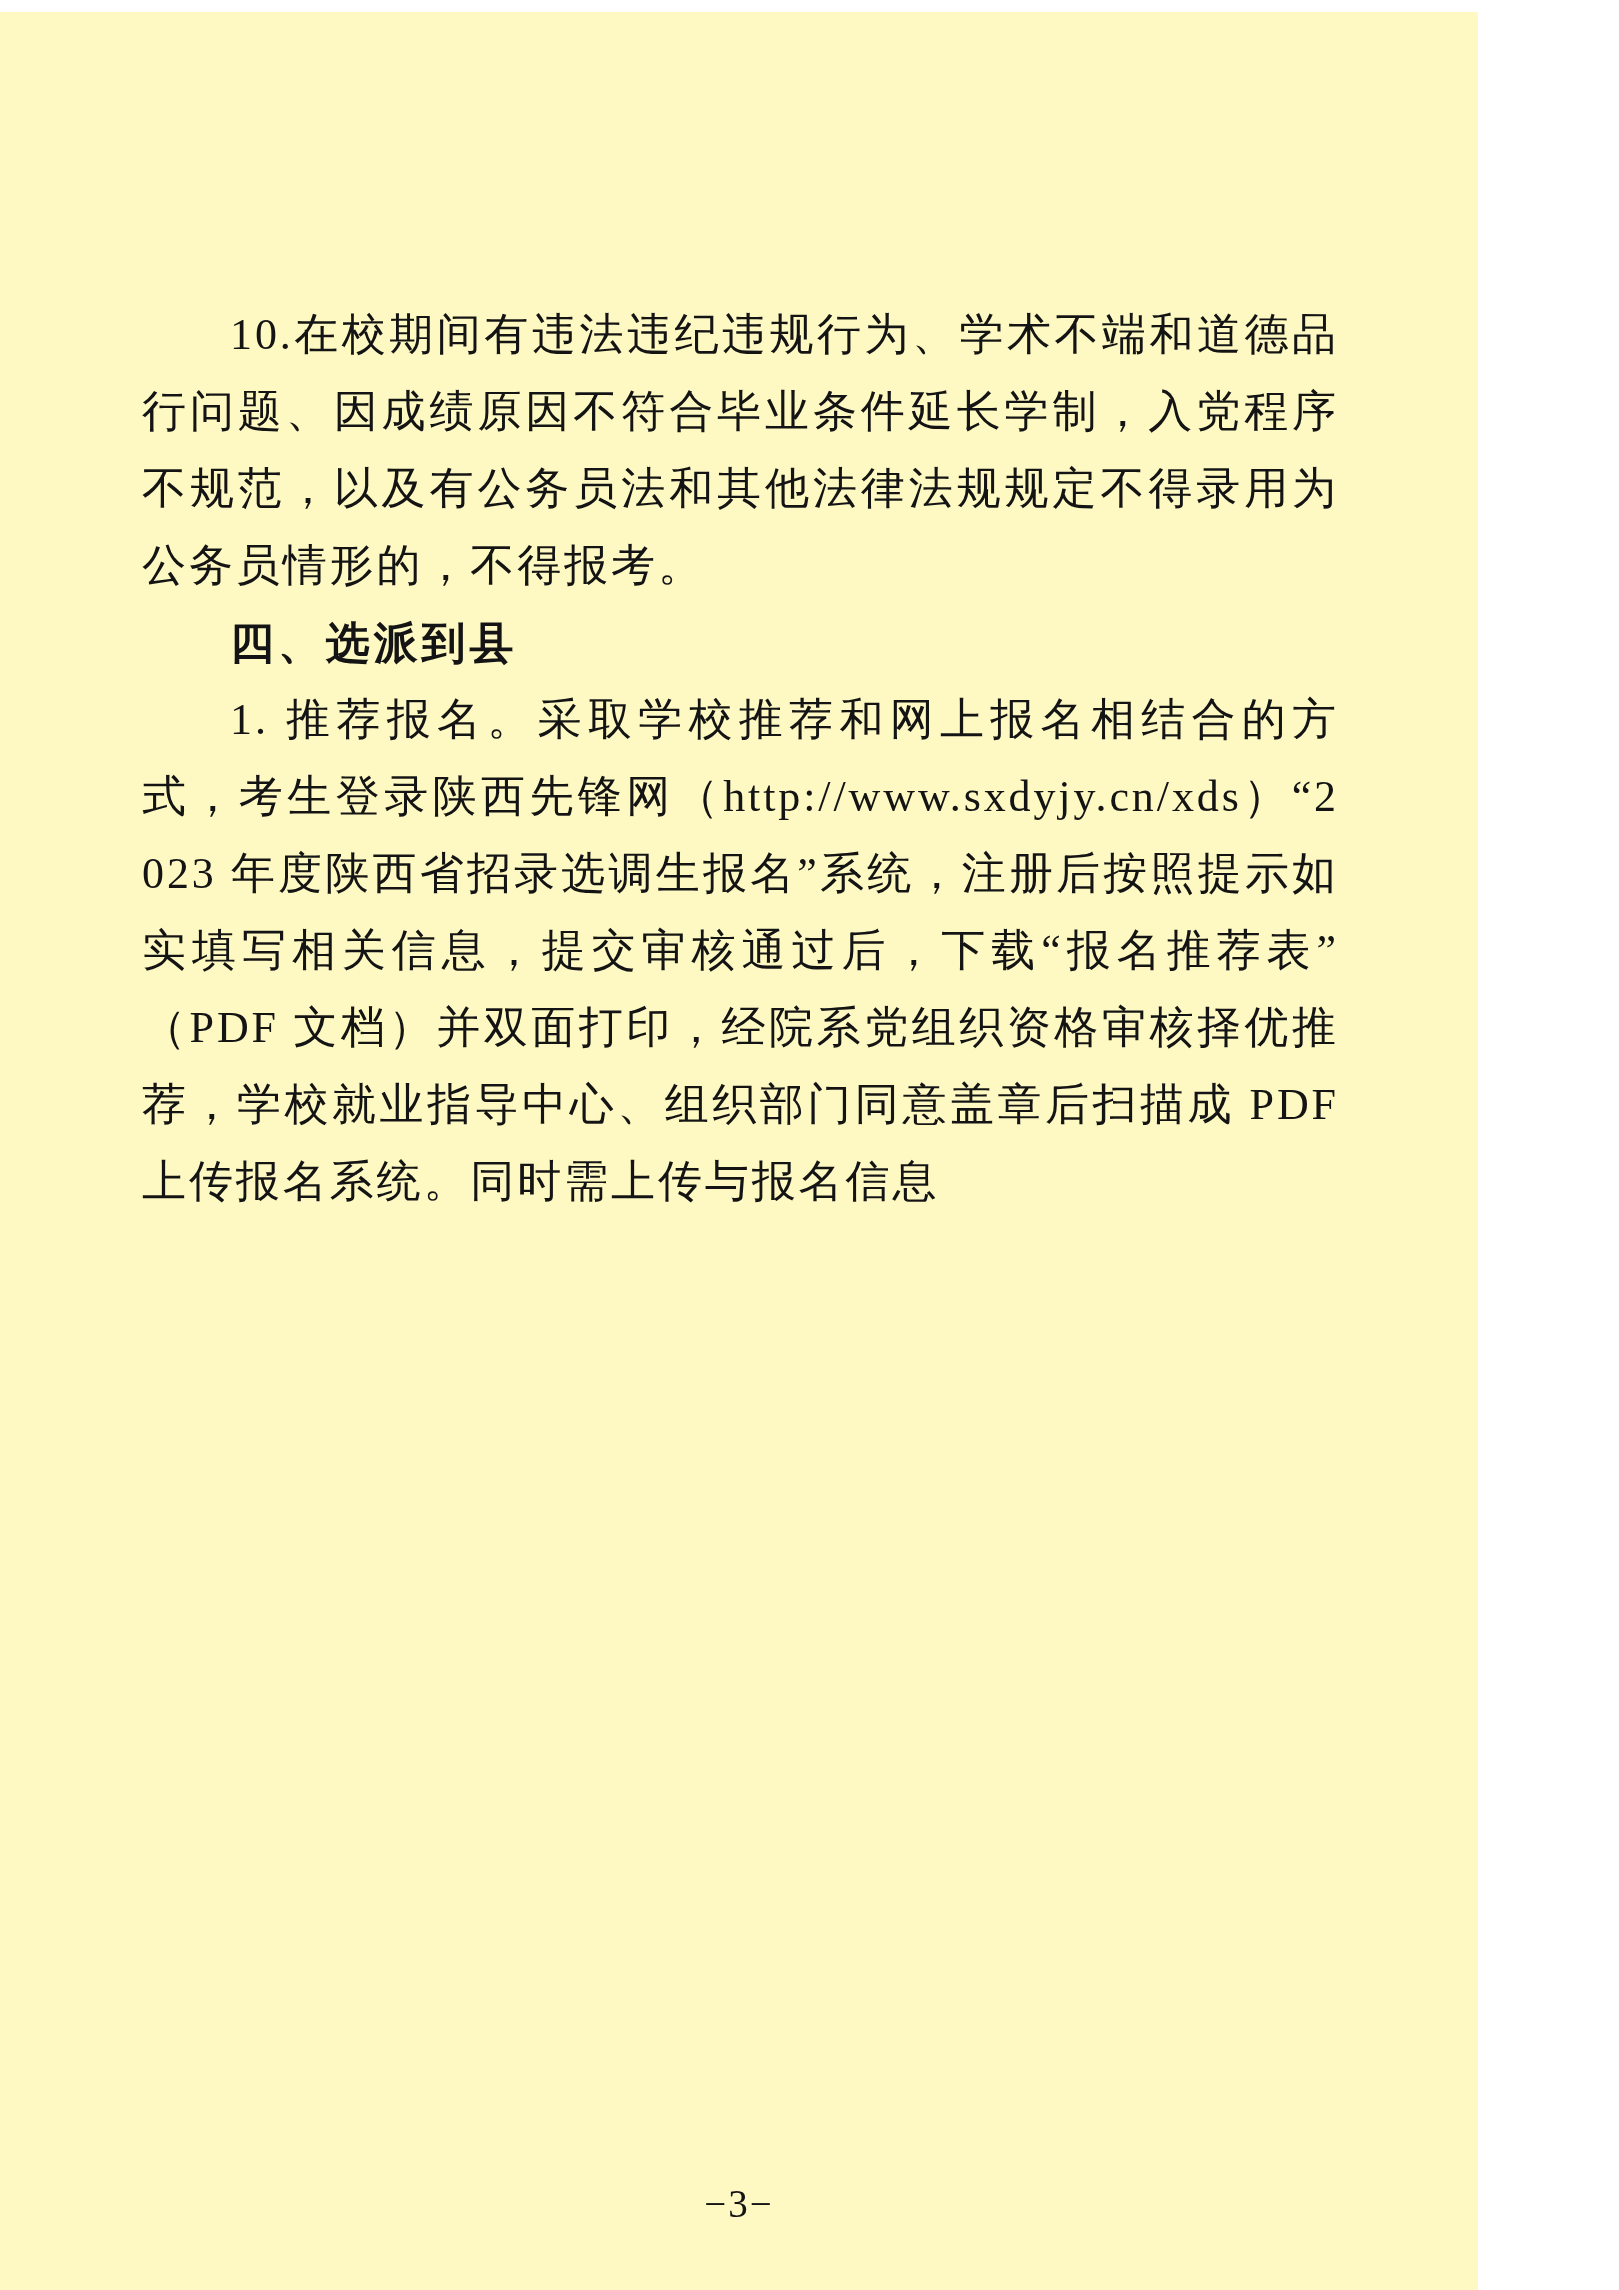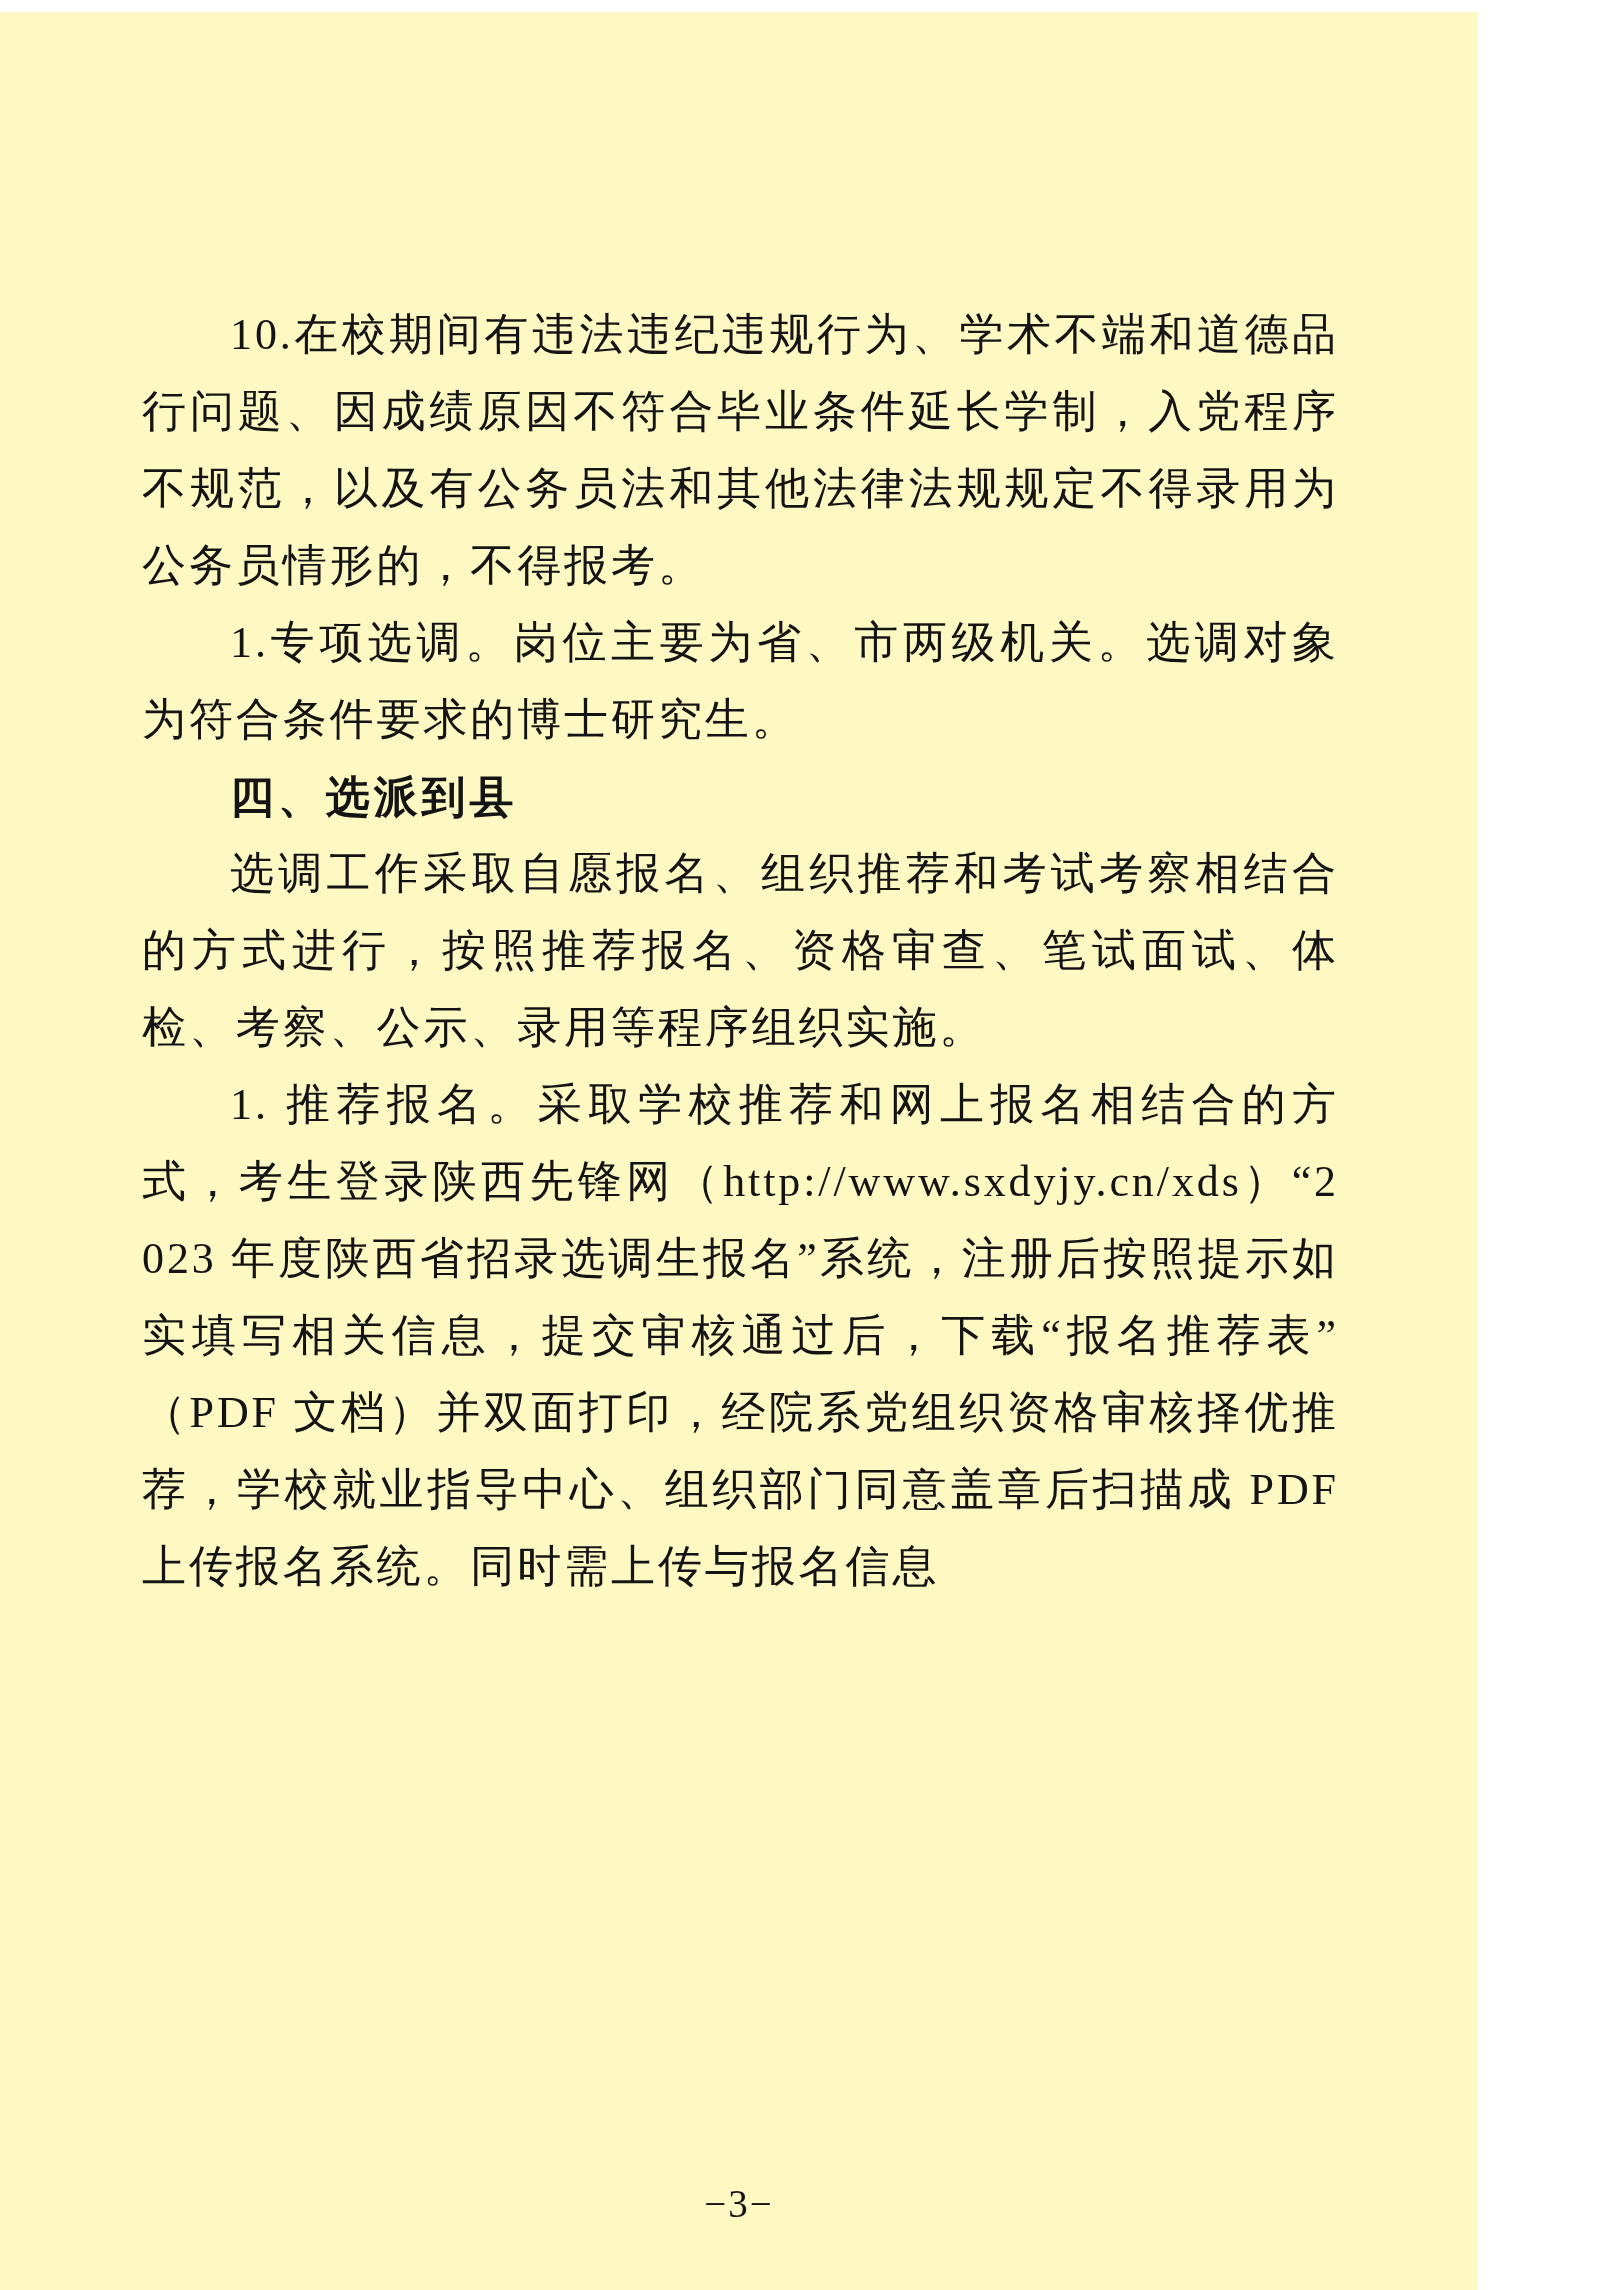--- a/index.html
+++ b/index.html
@@ -57,23 +57,21 @@
     color: #141414;
     letter-spacing: 2px;
   }
 </style>
 </head>
 <body>
 
 <div class="page">
   <main class="doc">
     <p class="body">10.在校期间有违法违纪违规行为、学术不端和道德品行问题、因成绩原因不符合毕业条件延长学制，入党程序不规范，以及有公务员法和其他法律法规规定不得录用为公务员情形的，不得报考。</p>
-    <p class="body">1.专项选调。岗位主要为省、市两级机关。选调对象为符合条件要求的博士研究生。</p>
     <h2 class="heading">四、选派到县</h2>
-    <p class="body">选调工作采取自愿报名、组织推荐和考试考察相结合的方式进行，按照推荐报名、资格审查、笔试面试、体检、考察、公示、录用等程序组织实施。</p>
     <p class="body">1. 推荐报名。采取学校推荐和网上报名相结合的方式，考生登录陕西先锋网（http://www.sxdyjy.cn/xds）“2023 年度陕西省招录选调生报名”系统，注册后按照提示如实填写相关信息，提交审核通过后，下载“报名推荐表”（PDF 文档）并双面打印，经院系党组织资格审核择优推荐，学校就业指导中心、组织部门同意盖章后扫描成 PDF 上传报名系统。同时需上传与报名信息</p>
   </main>
 
   <footer class="footer">
     <span class="page-number">−3−</span>
   </footer>
 </div>
 
 
 </body></html>

